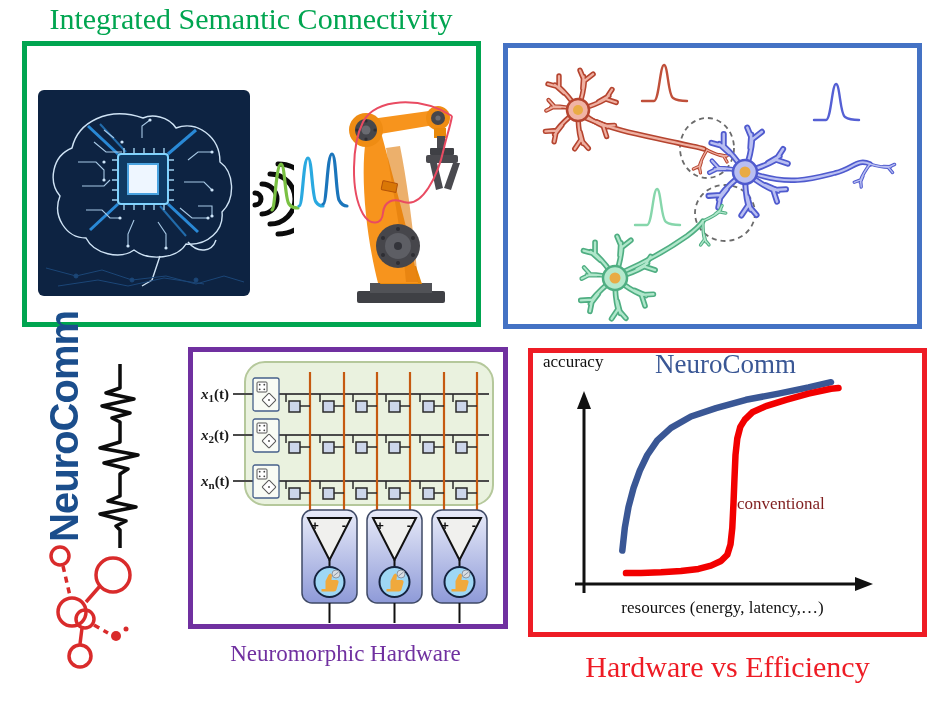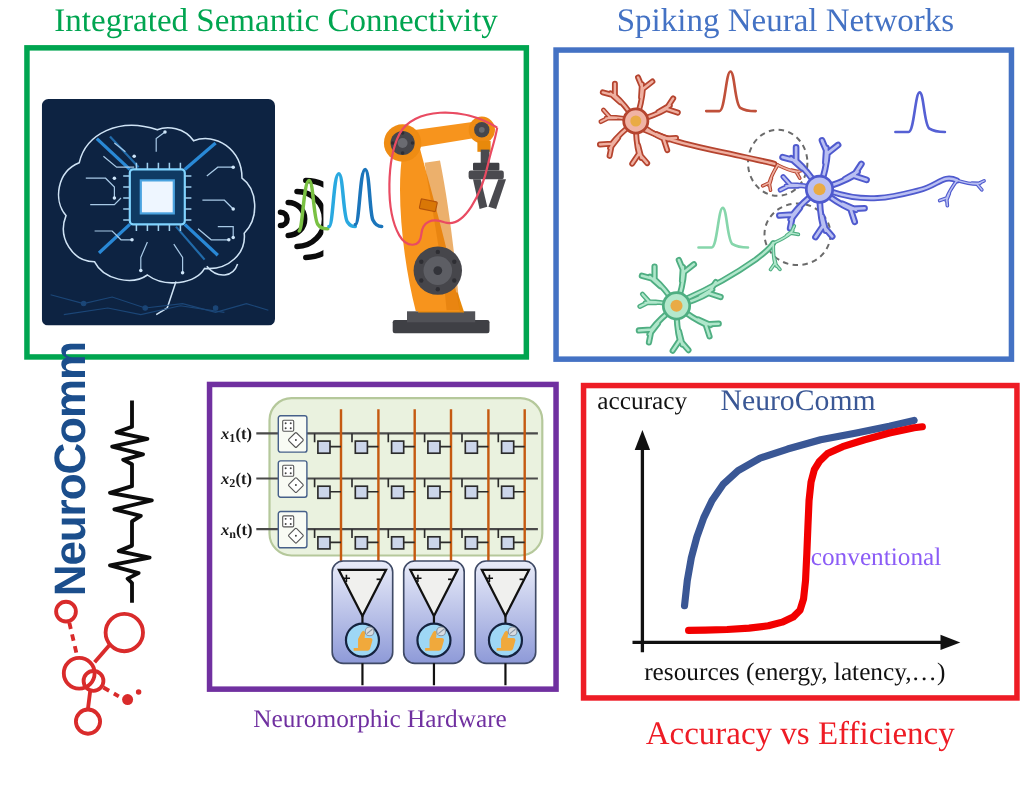--- a/index.html
+++ b/index.html
@@ -14,23 +14,23 @@
   #box-chart{left:528px;top:348px;width:389px;height:279px;border-color:var(--red);}
   #title-semantic{left:22px;top:2px;width:458px;color:var(--green);}
   #title-snn{left:505px;top:2px;width:418px;color:var(--blue);}
   #title-hw{left:183px;top:641px;width:325px;color:var(--purple);font-size:23px;line-height:1.15;text-align:center;}
   #title-tradeoff{left:528px;top:650px;width:399px;color:var(--red);font-size:30px;text-align:center;}
   
   #logo-text{left:-36px;top:413px;width:200px;height:58px;transform:rotate(-90deg);
      font-family:"Liberation Sans", sans-serif;font-weight:bold;font-size:40px;
      letter-spacing:-1px;color:var(--logoblue);text-align:center;line-height:58px;}
   
-  .chart-label{font-size:23px;color:#111;white-space:nowrap;}
+  .chart-label{font-size:17px;color:#111;white-space:nowrap;}
   #lbl-neurocomm{color:#3a5795;font-size:27px;}
-  #lbl-conventional{color:#8b5cf6;}
+  #lbl-conventional{color:#7f1d1d;}
   
   .np{fill:none;stroke-linecap:round;stroke-linejoin:round;}
   use.o{stroke-width:5.4;}
   use.i{stroke-width:2.2;}
   .red-o{stroke:#b5442f;} .red-i{stroke:#efb0a1;}
   .blu-o{stroke:#4f5ace;} .blu-i{stroke:#b9bff2;}
   .grn-o{stroke:#4fae82;} .grn-i{stroke:#b0e7cb;}
   .spk-red{stroke:#c0503a;stroke-width:2.4;}
   .spk-blu{stroke:#5560d4;stroke-width:2.4;}
   .spk-grn{stroke:#86d6ab;stroke-width:2.4;}
@@ -50,21 +50,20 @@
   
   .mol{fill:none;stroke:var(--logored);stroke-width:3.5;}
   .mol-dash{stroke-dasharray:6 5;}
 </style>
 </head>
 <body>
 
 <div id="app">
 
   <div class="abs panel-title" id="title-semantic">Integrated Semantic Connectivity</div>
-  <div class="abs panel-title" id="title-snn">Spiking Neural Networks</div>
 
   <div class="box" id="box-semantic"></div>
 
   <svg class="abs" style="left:38px;top:90px;" width="212" height="206" viewBox="0 0 212 206">
     <rect x="0" y="0" width="212" height="206" rx="6" fill="#0d2342"></rect>
     <path d="M105,28 C70,16 40,32 34,58 C14,66 10,92 22,106 C14,126 28,148 48,148 C56,164 82,170 96,160
              C112,172 140,168 148,154 C170,156 186,140 184,122 C198,108 196,82 182,72 C182,46 158,30 138,38
              C130,26 114,24 105,28 Z" fill="none" stroke="#cfe3f5" stroke-width="1.4"></path>
     <path d="M150,152 C160,164 174,162 178,150 M122,166 L114,190 L104,196" fill="none" stroke="#cfe3f5" stroke-width="1.4"></path>
     <g>
@@ -401,15 +400,15 @@
   </svg>
 
   <div class="abs chart-label" style="left:543px;top:352px;">accuracy</div>
   <div class="abs chart-label" id="lbl-neurocomm" style="left:655px;top:349px;">NeuroComm</div>
   <div class="abs chart-label" id="lbl-conventional" style="left:737px;top:494px;">conventional</div>
   <div class="abs chart-label" style="left:528px;top:598px;width:389px;text-align:center;">resources (energy, latency,…)</div>
 
   <div class="abs panel-title" id="title-hw">
     <div>Neuromorphic Hardware</div>
   </div>
-  <div class="abs panel-title" id="title-tradeoff">Accuracy vs Efficiency</div>
+  <div class="abs panel-title" id="title-tradeoff">Hardware vs Efficiency</div>
 
 </div>
 
 </body></html>

